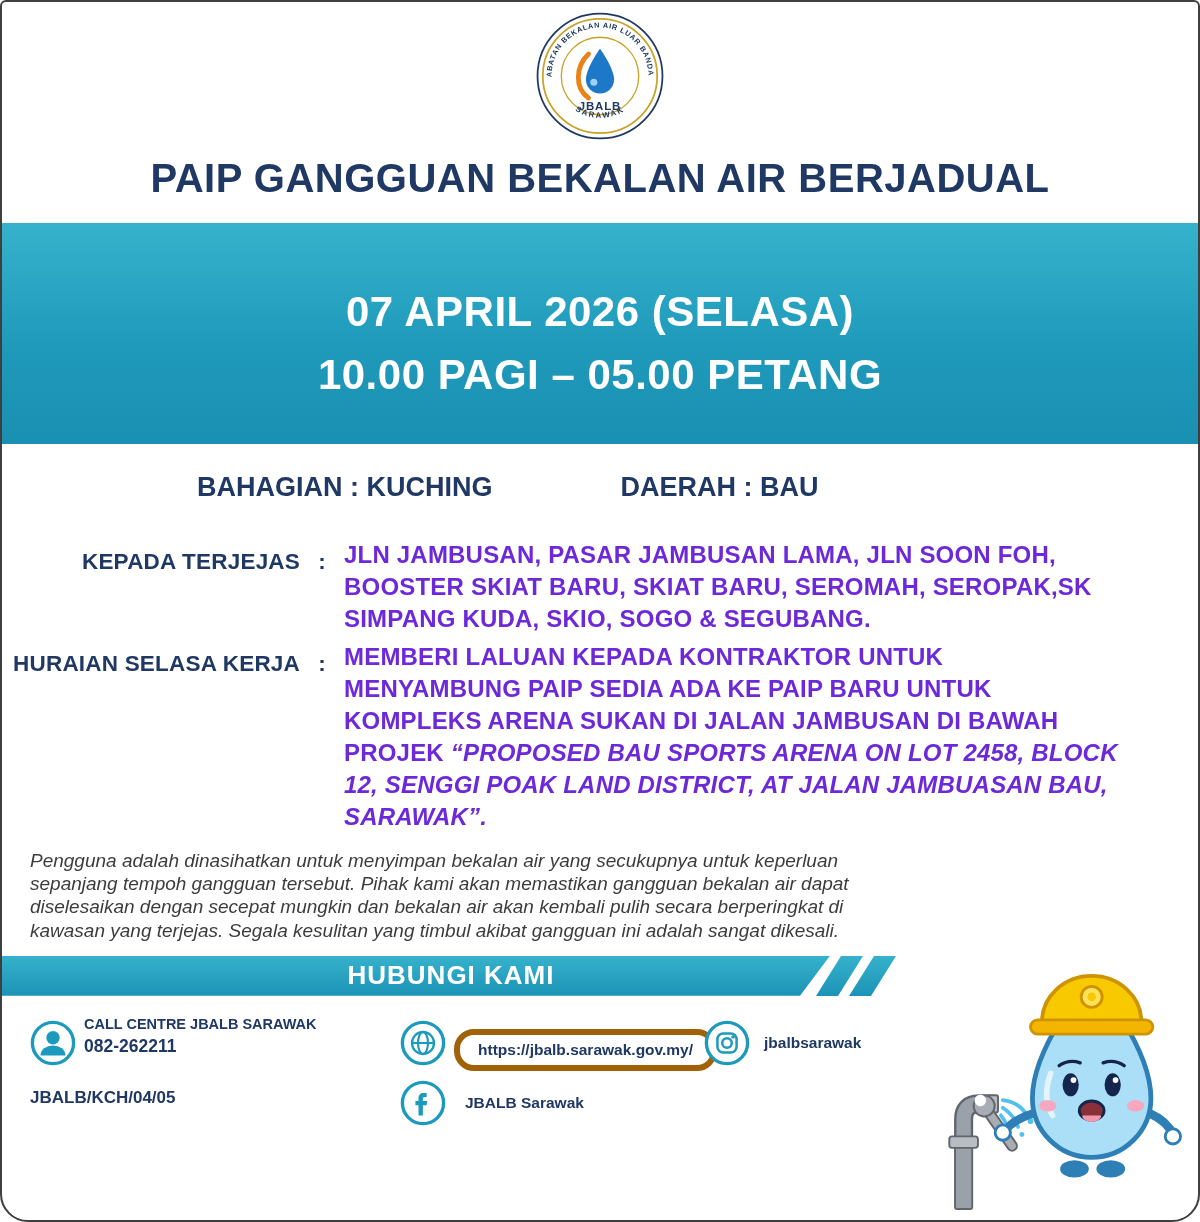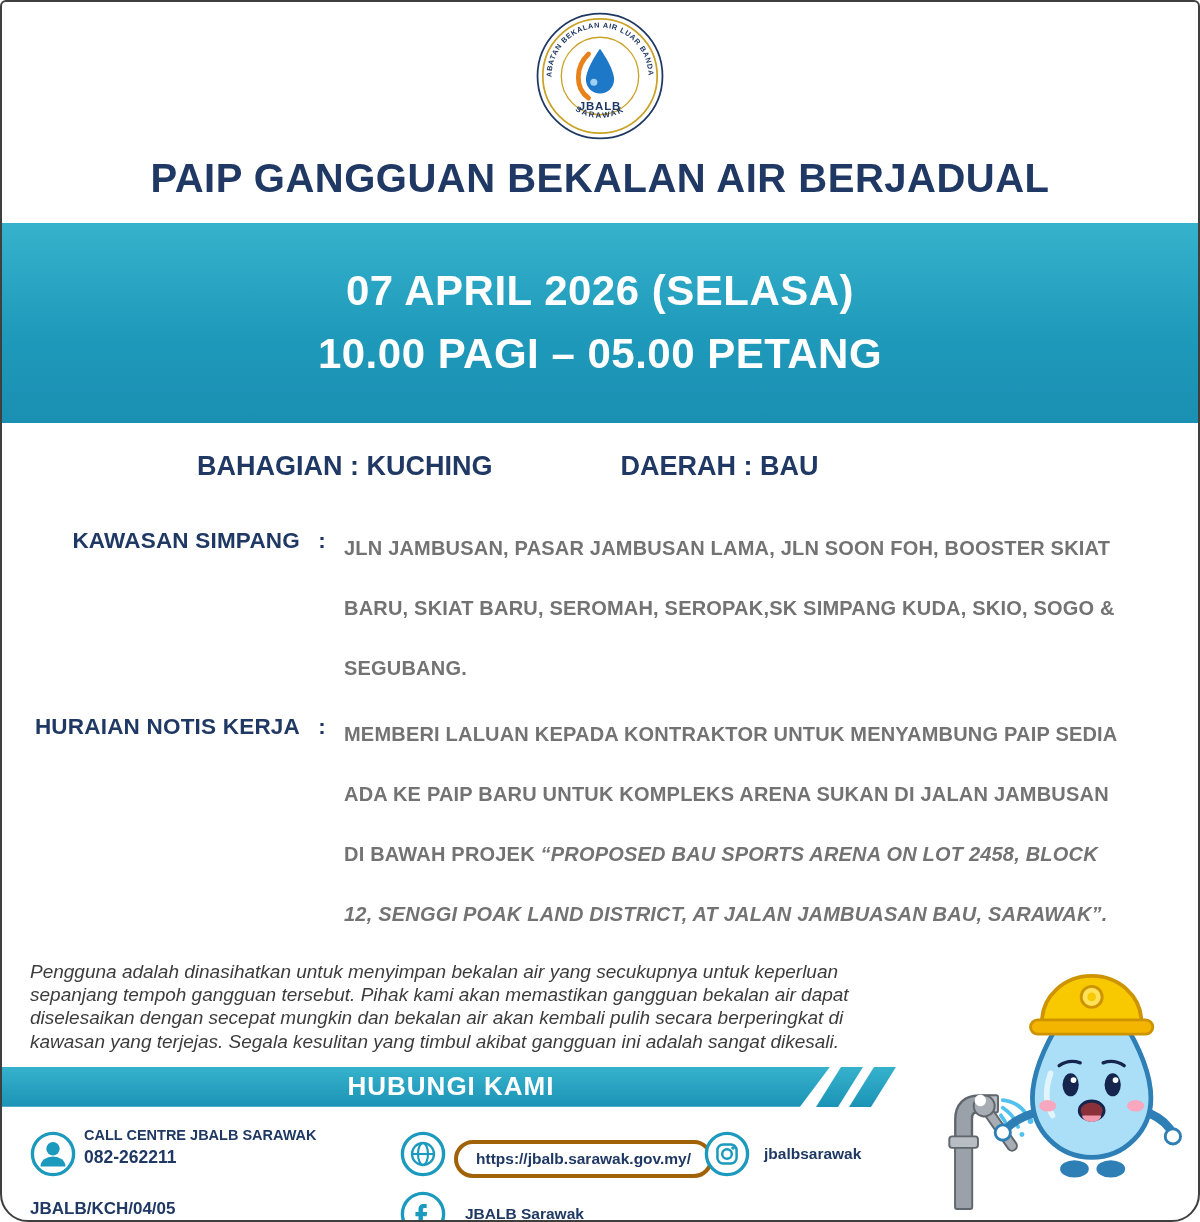--- a/index.html
+++ b/index.html
@@ -25,21 +25,21 @@
     font-size:40px;
     font-weight:bold;
     letter-spacing:0.5px;
     color:#1F3864;
   }
   
   .date-banner {
     background:linear-gradient(180deg,#36B2CC 0%, #1F9ABB 55%, #1A8FB2 100%);
     color:#ffffff;
     text-align:center;
-    padding:36px 0 38px;
+    padding:57px 0 38px;
   }
   .date-banner .line {
     font-size:42px;
     font-weight:bold;
     line-height:1.5;
     letter-spacing:0.5px;
   }
   
   .region-row {
     display:flex;
@@ -65,25 +65,25 @@
     letter-spacing:0.2px;
   }
   .detail-colon {
     text-align:center;
     font-size:22.5px;
     font-weight:bold;
     line-height:46px;
   }
   .detail-value {
     max-width:778px;
-    font-size:20px;
-    font-weight:bold;
-    line-height:60px;
+    font-size:24px;
+    font-weight:bold;
+    line-height:32px;
     letter-spacing:0.2px;
-    color:#737373;
+    color:#6d28d9;
   }
   .detail-value em {
     font-style:italic;
     font-weight:bold;
   }
   
   .disclaimer {
     margin:16px 0 0 28px;
     width:852px;
     font-size:19px;
@@ -125,21 +125,21 @@
   .footer { position:relative; height:150px; }
   .footer .abs { position:absolute; }
   .cc-icon   { left:28px;  top:24px; }
   .cc-text   { left:82px;  top:20px; }
   .cc-label  { font-size:14.5px; font-weight:bold; }
   .cc-phone  { font-size:17.5px; font-weight:bold; margin-top:4px; }
   .ref-no    { left:28px;  top:92px; font-size:17px; font-weight:bold; }
   .web-icon  { left:398px; top:24px; }
   .web-pill  {
     left:452px; top:33px;
-    border:4px solid #a16207;
+    border:6px solid #a16207;
     border-radius:20px;
     padding:6px 18px;
     font-size:15.5px;
     font-weight:bold;
     color:#1F3864;
     background:#fff;
   }
   .fb-icon   { left:398px; top:84px; }
   .fb-text   { left:463px; top:98px; font-size:15.5px; font-weight:bold; }
   .ig-icon   { left:702px; top:24px; }
@@ -187,26 +187,26 @@
     <div class="line">10.00 PAGI – 05.00 PETANG</div>
   </section>
 
   <div class="region-row">
     <span>BAHAGIAN : KUCHING</span>
     <span>DAERAH : BAU</span>
   </div>
 
   <section class="details">
     <div class="detail-row">
-      <div class="detail-label">KAWASAN SIMPANG</div>
+      <div class="detail-label">KEPADA TERJEJAS</div>
       <div class="detail-colon">:</div>
       <div class="detail-value">JLN JAMBUSAN, PASAR JAMBUSAN LAMA, JLN SOON FOH, BOOSTER SKIAT BARU, SKIAT BARU, SEROMAH, SEROPAK,SK SIMPANG KUDA, SKIO, SOGO &amp; SEGUBANG.</div>
     </div>
     <div class="detail-row">
-      <div class="detail-label">HURAIAN NOTIS KERJA</div>
+      <div class="detail-label">HURAIAN SELASA KERJA</div>
       <div class="detail-colon">:</div>
       <div class="detail-value">
         <span>MEMBERI LALUAN KEPADA KONTRAKTOR UNTUK MENYAMBUNG PAIP SEDIA ADA KE PAIP BARU UNTUK KOMPLEKS ARENA SUKAN DI JALAN JAMBUSAN DI BAWAH PROJEK</span>
         <em>“PROPOSED BAU SPORTS ARENA ON LOT 2458, BLOCK 12, SENGGI POAK LAND DISTRICT, AT JALAN JAMBUASAN BAU, SARAWAK”.</em>
       </div>
     </div>
   </section>
 
   <p class="disclaimer">Pengguna adalah dinasihatkan untuk menyimpan bekalan air yang secukupnya untuk keperluan sepanjang tempoh gangguan tersebut. Pihak kami akan memastikan gangguan bekalan air dapat diselesaikan dengan secepat mungkin dan bekalan air akan kembali pulih secara berperingkat di kawasan yang terjejas. Segala kesulitan yang timbul akibat gangguan ini adalah sangat dikesali.</p>
 

